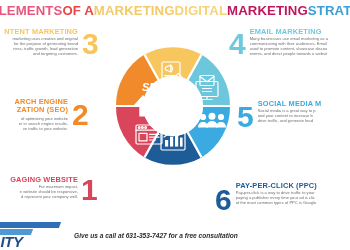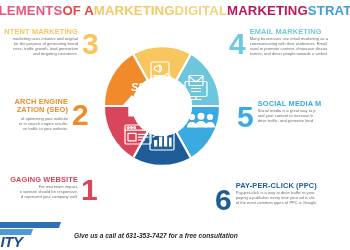--- a/index.html
+++ b/index.html
@@ -16,21 +16,21 @@
     display:flex; align-items:center; justify-content:center;
     white-space:nowrap; overflow:hidden;
   }
   #title-bar .tw{
     font-size:13.2px; font-weight:bold; letter-spacing:.1px;
   }
   #title-bar .sp{ width:4px; display:inline-block; }
 
   
   #wheel{
-    position:absolute; left:103px; top:47px; width:118px; height:118px;font-style:italic;
+    position:absolute; left:114px; top:47px; width:118px; height:118px;font-style:italic;
   }
   #wheel svg{ display:block; }
   .seg-label{
     font-family:"Liberation Sans", sans-serif;
     font-size:11px; font-weight:bold; fill:#ffffff;
   }
 
   
   .entry{ position:absolute; display:flex; }
   .entry.left{ flex-direction:row; }

